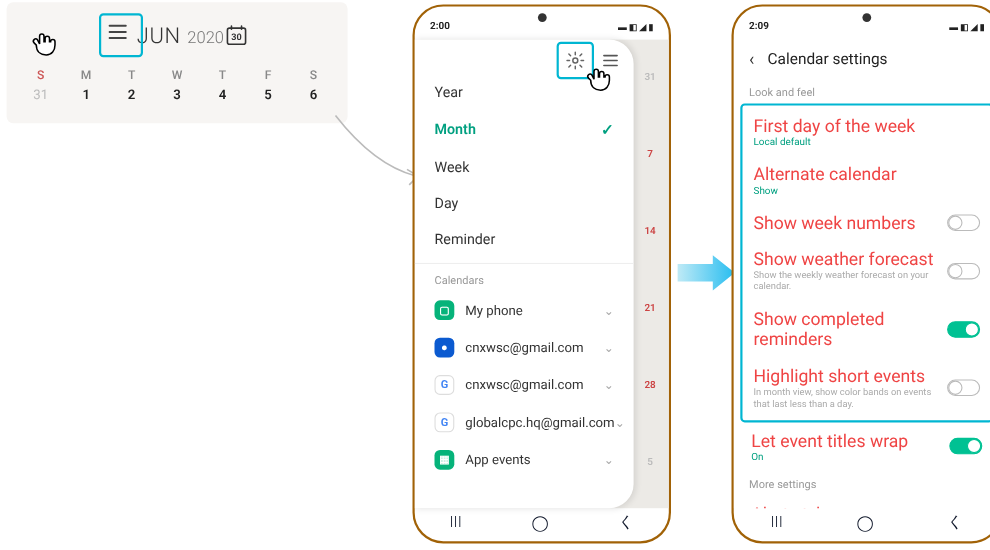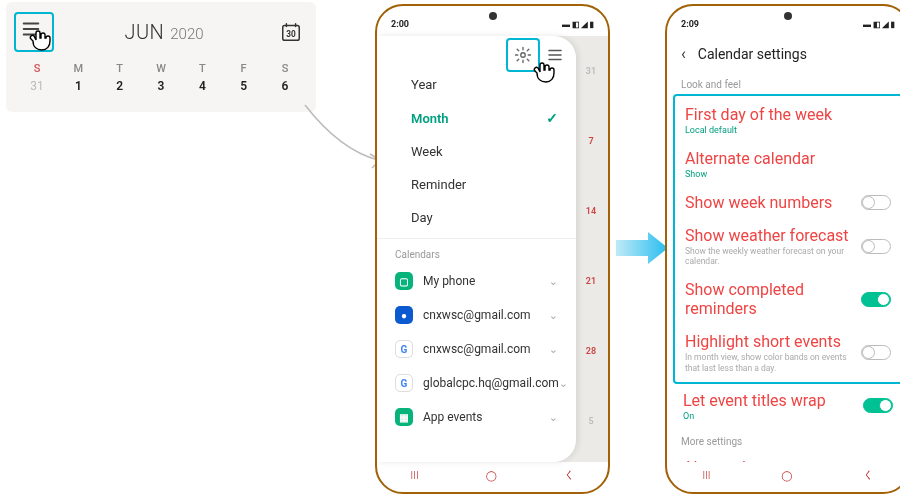--- a/index.html
+++ b/index.html
@@ -3,21 +3,21 @@
 <meta charset="utf-8">
 <style>
   * { box-sizing: border-box; margin: 0; padding: 0; }
   body { background: #fff; font-family: -apple-system, "Segoe UI", Roboto, sans-serif; width: 900px; height: 500px; position: relative; overflow: hidden; }
 
   
   .panel1 {
     position: absolute; left: 6px; top: 2px; width: 310px; height: 110px;
     background: #f7f5f3; border-radius: 6px; padding: 10px 14px 4px;
   }
-  .p1-top { display: flex; align-items: center; justify-content: space-between; height: 40px; }
+  .p1-top { display: flex; align-items: center; justify-content: center; height: 40px; }
   .p1-title { display: flex; align-items: baseline; gap: 6px; }
   .p1-month { font-size: 20px; font-weight: 300; color: #333; letter-spacing: .5px; }
   .p1-year  { font-size: 15px; font-weight: 300; color: #777; }
   .p1-daycal-icon { width: 22px; height: 22px; }
   .hamburger-wrap { position: relative; width: 28px; height: 28px; }
   .hamburger-wrap .highlight { position:absolute; left:-6px; top:-6px; width:40px; height:40px; border:2px solid #00b6d2; border-radius:4px; }
   .p1-weekrow { display:flex; justify-content:space-between; margin-top:10px; padding:0 2px; }
   .p1-weekrow span { width:30px; text-align:center; font-size:11px; color:#888; font-weight:500; }
   .p1-weekrow span.sun { color:#c55; }
   .p1-datesrow { display:flex; justify-content:space-between; margin-top:4px; padding:0 2px; }
@@ -28,31 +28,31 @@
   .arrow-connector { position:absolute; stroke:#bbb; stroke-width:1.5; fill:none; }
 
   
   .phone {
     position:absolute; width:235px; height:490px; border:2px solid #a16207; border-radius:28px;
     background:#fff; overflow:hidden;
   }
   .phone .notch { position:absolute; left:50%; top:6px; transform:translateX(-50%); width:8px; height:8px; background:#333; border-radius:50%; }
   .statusbar { height:24px; display:flex; justify-content:space-between; align-items:center; padding:0 14px; font-size:9px; font-weight:700; color:#222; margin-top:6px; }
   .sb-icons { display:flex; gap:2px; font-size:8px; }
-  .navbar { position:absolute; bottom:6px; left:0; right:0; height:22px; display:flex; justify-content:space-around; align-items:center; font-size:10px; color:#b91c1c; }
+  .navbar { position:absolute; bottom:6px; left:0; right:0; height:22px; display:flex; justify-content:space-around; align-items:center; font-size:14px; color:#0f172a; }
   .navbar span { font-weight:300; }
 
   
   #phone2 { left:375px; top:4px; }
   #phone2 .body { position:absolute; top:30px; bottom:30px; left:0; right:0; background:#eceae6; }
   #phone2 .drawer { position:absolute; left:0; top:0; bottom:0; right:32px; background:#fff; border-top-right-radius:22px; border-bottom-right-radius:22px; box-shadow:2px 0 6px rgba(0,0,0,.1); display:flex; flex-direction:column; }
   #phone2 .drawer-top { display:flex; justify-content:flex-end; padding:10px 12px 4px; gap:14px; align-items:center; }
   .gear-wrap { position:relative; }
   .gear-wrap .highlight { position:absolute; left:-8px; top:-8px; right:-8px; bottom:-8px; border:2px solid #00b6d2; border-radius:4px; }
-  .view-item { padding:9px 18px; font-size:13px; color:#333; display:flex; justify-content:space-between; align-items:center;margin-left:16px; }
+  .view-item { padding:9px 18px; font-size:13px; color:#333; display:flex; justify-content:space-between; align-items:center; }
   .view-item.selected { color:#00a080; font-weight:600; }
   .view-item .check { color:#00a080; font-size:14px; }
   .sec-label { padding:10px 18px 4px; font-size:10px; color:#999; border-top:1px solid #eee; margin-top:4px; }
   .cal-row { display:flex; align-items:center; padding:8px 18px; justify-content:space-between; }
   .cal-row .left { display:flex; align-items:center; gap:10px; font-size:12px; color:#333; }
   .cal-row .badge { width:18px; height:18px; border-radius:5px; display:inline-flex; align-items:center; justify-content:center; font-size:10px; color:#fff; font-weight:700; }
   .cal-row .chev { color:#aaa; font-size:11px; }
   .dayslip { position:absolute; right:6px; width:22px; text-align:center; font-size:9px; color:#c44; font-weight:600; }
 
   
@@ -162,24 +162,24 @@
           <span>Year</span>
         </div>
       <div class="view-item selected">
           <span>Month</span>
           <span class="check">✓</span>
         </div>
       <div class="view-item">
           <span>Week</span>
         </div>
       <div class="view-item">
+          <span>Day</span>
+        </div>
+      <div class="view-item">
           <span>Reminder</span>
-        </div>
-      <div class="view-item">
-          <span>Day</span>
         </div>
 
       <div class="sec-label">Calendars</div>
 
       <div class="cal-row">
         <span class="left">
             <span class="badge" style="background:#06b37a">▢</span>
             <span>My phone</span>
           </span>
         <span class="chev">⌄</span>

